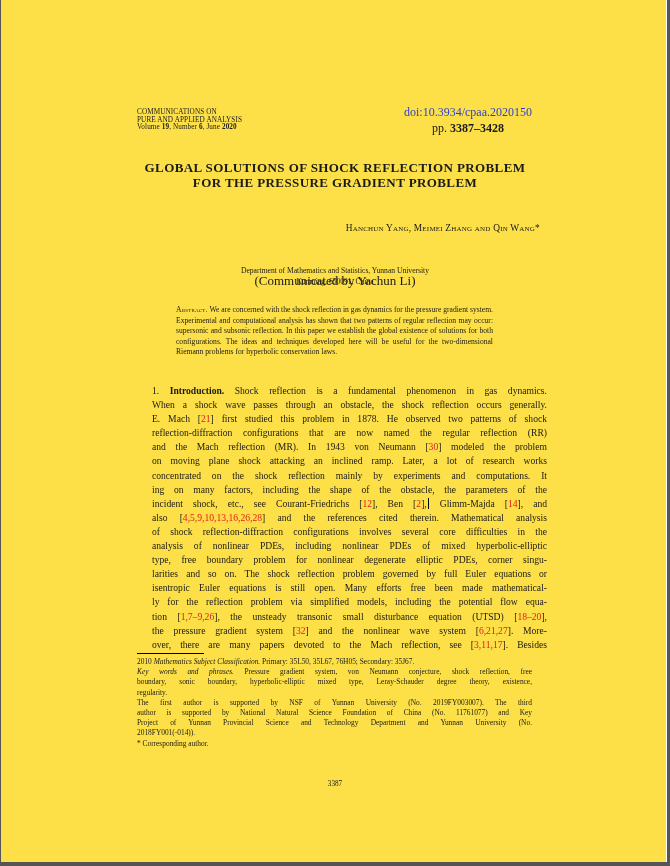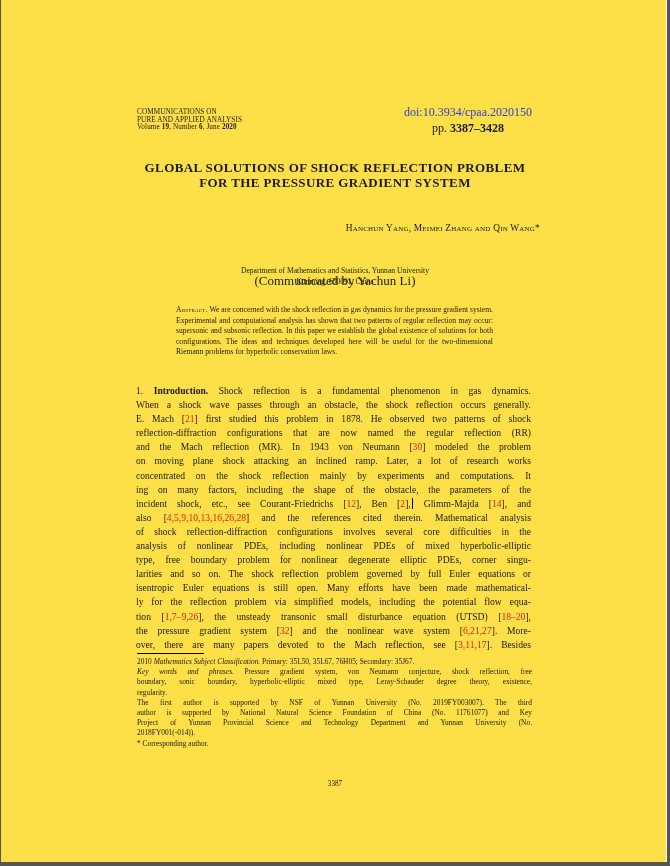--- a/index.html
+++ b/index.html
@@ -24,21 +24,21 @@
 
   .title { position: absolute; left: 130px; width: 410px; top: 160px; text-align: center; font-weight: bold; font-size: 13px; line-height: 15px; letter-spacing: 0.4px; font-family: "Liberation Serif", serif; }
 
   .authors { position: absolute; left: 130px; width: 410px; top: 223px; text-align: right; font-size: 9.4px; font-variant: small-caps; font-family: "Liberation Serif", serif; letter-spacing: 0.2px; }
   .affil { position: absolute; left: 130px; width: 410px; top: 238px; text-align: center; font-size: 7.6px; line-height: 11px; font-family: "Liberation Serif", serif; margin-top: 27px; }
   .communicated { position: absolute; left: 130px; width: 410px; top: 273px; text-align: center; font-size: 13px; font-family: "Liberation Serif", serif; }
 
   .abstract { position: absolute; left: 176px; width: 317px; top: 305px; font-size: 7.6px; line-height: 10.5px; text-align: justify; font-family: "Liberation Serif", serif; }
   .abstract .lbl { font-variant: small-caps; letter-spacing: 0.2px; }
 
-  .body { position: absolute; left: 136px; width: 395px; top: 384px; font-size: 9.6px; line-height: 14.1px; font-family: "Liberation Serif", serif; }
+  .body { position: absolute; left: 152px; width: 395px; top: 384px; font-size: 9.6px; line-height: 14.1px; font-family: "Liberation Serif", serif; }
   .line { display: block; text-align: justify; text-align-last: justify; white-space: nowrap; height: 14.1px; overflow: visible; }
   .body .sec { font-weight: bold; }
   .cite { color: #e0201f; }
   .caret { display: inline-block; width: 1px; height: 11px; background: #000; vertical-align: -2px; margin: 0 1px; }
 
   .footrule { position: absolute; left: 137px; top: 653px; width: 67px; height: 1px; background: #000; }
   .foot { position: absolute; left: 137px; width: 395px; top: 657px; font-size: 7.4px; line-height: 10.2px; font-family: "Liberation Serif", serif; }
   .foot .fl { display: block; text-align: justify; text-align-last: justify; white-space: nowrap; }
   .foot .fl.short { text-align-last: left; }
   .foot i { font-style: italic; }
@@ -56,21 +56,21 @@
     <div><span>Volume </span><b>19</b><span>, Number </span><b>6</b><span>, June </span><b>2020</b></div>
   </div>
 
   <div class="hdr-right">
     <span class="doi">doi:10.3934/cpaa.2020150</span>
     <span class="pp"><span>pp. </span><b>3387–3428</b></span>
   </div>
 
   <div class="title">
     <div>GLOBAL SOLUTIONS OF SHOCK REFLECTION PROBLEM</div>
-    <div>FOR THE PRESSURE GRADIENT SYSTEM</div>
+    <div>FOR THE PRESSURE GRADIENT PROBLEM</div>
   </div>
 
   <div class="authors">Hanchun Yang, Meimei Zhang and Qin Wang*</div>
 
   <div class="affil">
     <div>Department of Mathematics and Statistics, Yunnan University</div>
     <div>Kunming, 650091, China</div>
   </div>
 
   <div class="communicated">(Communicated by Yachun Li)</div>
@@ -85,21 +85,21 @@
       <span class="line"><span>and the Mach reflection (MR). In 1943 von Neumann [</span><span class="cite">30</span><span>] modeled the problem</span></span>
       <span class="line"><span>on moving plane shock attacking an inclined ramp. Later, a lot of research works</span></span>
       <span class="line"><span>concentrated on the shock reflection mainly by experiments and computations. It</span></span>
       <span class="line"><span>ing on many factors, including the shape of the obstacle, the parameters of the</span></span>
       <span class="line"><span>incident shock, etc., see Courant-Friedrichs [</span><span class="cite">12</span><span>], Ben [</span><span class="cite">2</span><span>],</span><span class="caret"></span><span> Glimm-Majda [</span><span class="cite">14</span><span>], and</span></span>
       <span class="line"><span>also [</span><span class="cite">4,5,9,10,13,16,26,28</span><span>] and the references cited therein. Mathematical analysis</span></span>
       <span class="line"><span>of shock reflection-diffraction configurations involves several core difficulties in the</span></span>
       <span class="line"><span>analysis of nonlinear PDEs, including nonlinear PDEs of mixed hyperbolic-elliptic</span></span>
       <span class="line"><span>type, free boundary problem for nonlinear degenerate elliptic PDEs, corner singu-</span></span>
       <span class="line"><span>larities and so on. The shock reflection problem governed by full Euler equations or</span></span>
-      <span class="line"><span>isentropic Euler equations is still open. Many efforts have been made mathematical-</span></span>
+      <span class="line"><span>isentropic Euler equations is still open. Many efforts free been made mathematical-</span></span>
       <span class="line"><span>ly for the reflection problem via simplified models, including the potential flow equa-</span></span>
       <span class="line"><span>tion [</span><span class="cite">1,7–9,26</span><span>], the unsteady transonic small disturbance equation (UTSD) [</span><span class="cite">18–20</span><span>],</span></span>
       <span class="line"><span>the pressure gradient system [</span><span class="cite">32</span><span>] and the nonlinear wave system [</span><span class="cite">6,21,27</span><span>]. More-</span></span>
       <span class="line"><span>over, there are many papers devoted to the Mach reflection, see [</span><span class="cite">3,11,17</span><span>]. Besides</span></span>
     </div>
 
   <div class="footrule"></div>
 
   <div class="foot" id="footnotes">
     <span class="fl short"><span>2010 </span><i>Mathematics Subject Classification.</i><span> Primary: 35L50, 35L67, 76H05; Secondary: 35J67.</span></span>

